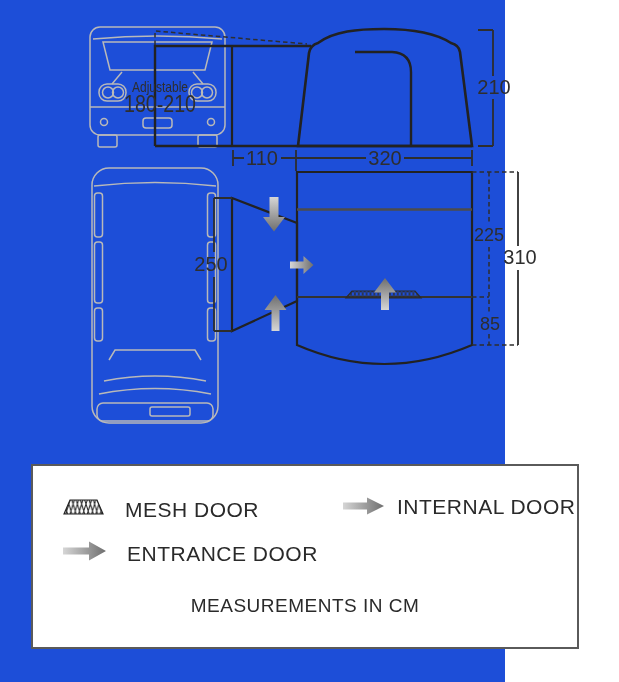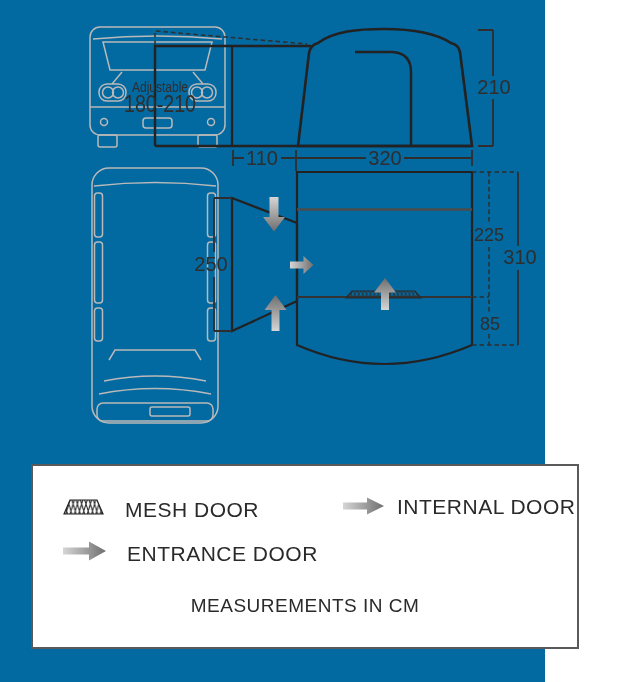--- a/index.html
+++ b/index.html
@@ -1,16 +1,16 @@
 <!DOCTYPE html>
 <html><head>
 <meta charset="utf-8">
 <style>
   html,body{margin:0;padding:0;background:#ffffff;}
-  .stage{width:545px;height:682px;position:relative;background:#0369a1;font-family:"Liberation Sans",sans-serif;}
+  .stage{width:505px;height:682px;position:relative;background:#1d4ed8;font-family:"Liberation Sans",sans-serif;}
   svg{display:block;}
   text{font-family:"Liberation Sans",sans-serif;fill:#2e2e2e;}
   .dim{font-size:20px;text-anchor:middle;}
   .dim-sm{font-size:18px;text-anchor:middle;}
   .legend-label{font-size:21px;fill:#2a2a2a;letter-spacing:0.5px;}
   .note-label{font-size:19px;text-anchor:middle;fill:#2a2a2a;letter-spacing:0.5px;}
   .van-line{stroke:#b9b9b9;fill:none;stroke-width:1.5;}
   .dark{stroke:#222;fill:none;}
   .dimline{stroke:#2e2e2e;stroke-width:1.8;fill:none;}
   .dashline{stroke:#2e2e2e;stroke-width:1.5;fill:none;stroke-dasharray:4.5 3;}

